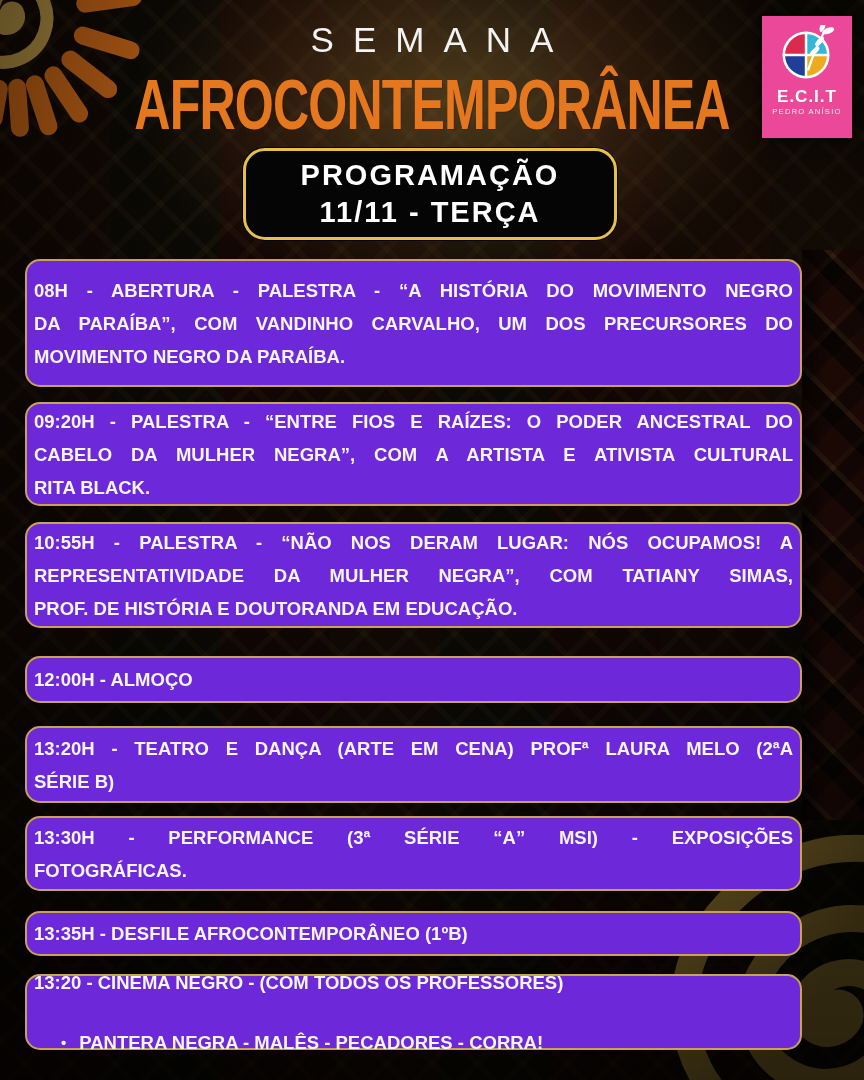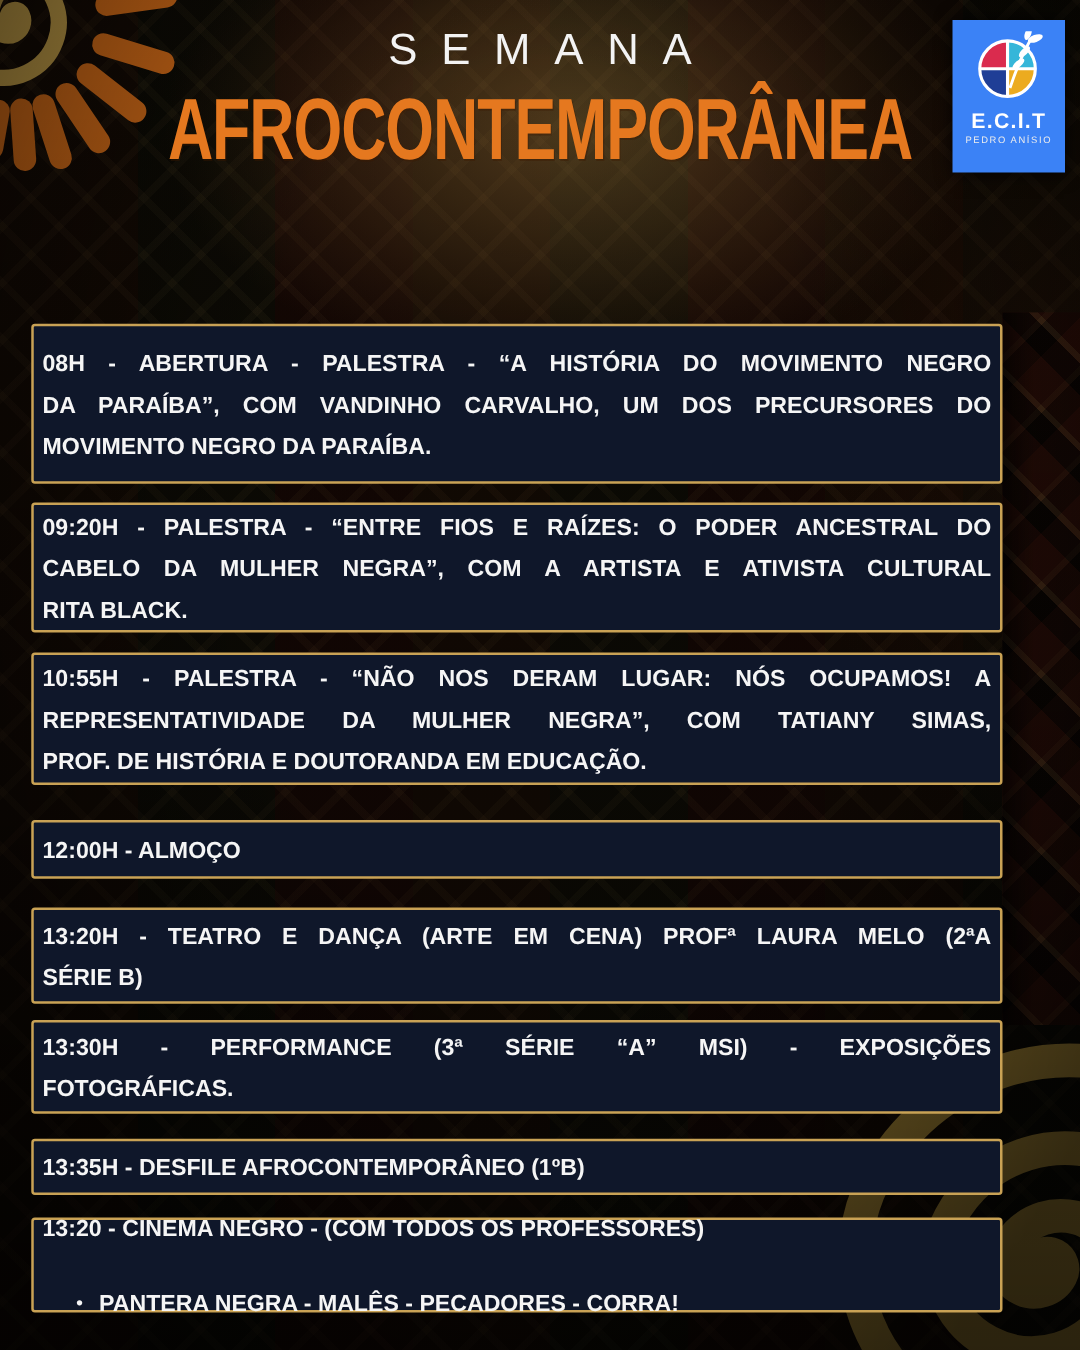--- a/index.html
+++ b/index.html
@@ -43,38 +43,38 @@
   }
   .main-title {
     position:absolute; top:64px; left:0; right:0; z-index:3;
     text-align:center; color:#e5781f; font-size:57px; font-weight:700;
     letter-spacing:-1px; white-space:nowrap;
     transform:scale(.88,1.22); transform-origin:50% 0;
     text-shadow:1px 1px 0 rgba(60,25,0,.4);
   }
   .logo {
     position:absolute; top:16px; right:12px; width:90px; height:122px; z-index:3;
-    background:#3b82f6; display:flex; flex-direction:column; align-items:center;
+    background:#ec4899; display:flex; flex-direction:column; align-items:center;
     padding-top:9px; box-sizing:border-box; box-shadow:0 0 14px rgba(0,0,0,.8);
   }
   .logo-acronym { color:#fff; font-weight:700; font-size:17px; letter-spacing:1px; margin-top:5px; line-height:1; }
   .logo-name { color:#ededed; font-size:7.5px; letter-spacing:1.3px; margin-top:3px; line-height:1; }
   .program {
     position:absolute; left:243px; top:148px; width:374px; height:92px; z-index:3;
     box-sizing:border-box; background:#050505;
     border:3px solid #e7c04a; border-radius:22px;
     display:flex; flex-direction:column; justify-content:center; align-items:center; gap:8px;
     box-shadow:0 0 0 1px rgba(0,0,0,.85);
   }
   .program-line { color:#ffffff; font-size:29px; font-weight:700; letter-spacing:2px; line-height:1; }
   
   .schedule { position:absolute; left:25px; top:259px; width:777px; z-index:3; }
   .sched-box {
     box-sizing:border-box; width:100%;
-    background:#0f172a; border:2px solid #c9a255; border-radius:3px;
+    background:#6d28d9; border:2px solid #c9a255; border-radius:15px;
     display:flex; flex-direction:column; justify-content:center;
     padding:18px 7px; color:#f5f5f5; font-weight:700; font-size:18.5px;
   }
   .line { line-height:33px; }
   .box-lines .line:not(:last-child) { text-align:justify; text-align-last:justify; }
   .bullet-row { display:flex; align-items:center; gap:13px; padding-left:27px; line-height:33px; }
   .dot { font-size:15px; line-height:33px; }
   .b1 { height:128px; }
   .b2 { height:104px; margin-top:15px; }
   .b3 { height:106px; margin-top:16px; }
@@ -132,20 +132,24 @@
         <ellipse cx="9" cy="-4" rx="6" ry="2.6" fill="#ffffff" transform="rotate(-40 9 -4)"></ellipse>
         <ellipse cx="14" cy="-14" rx="6" ry="2.6" fill="#ffffff" transform="rotate(-45 14 -14)"></ellipse>
         <ellipse cx="23" cy="-25" rx="6.5" ry="3" fill="#ffffff" transform="rotate(-20 23 -25)"></ellipse>
         <ellipse cx="17" cy="-29" rx="5.5" ry="2.6" fill="#ffffff" transform="rotate(-70 17 -29)"></ellipse>
       </g>
     </svg>
     <div class="logo-acronym">E.C.I.T</div>
     <div class="logo-name">PEDRO ANÍSIO</div>
   </div>
 
+  <div class="program">
+    <div class="program-line">PROGRAMAÇÃO</div>
+    <div class="program-line">11/11 - TERÇA</div>
+  </div>
 
   <div class="schedule">
 
     <div class="sched-box b1">
       <div class="box-lines">
         <div class="line">08H - ABERTURA - PALESTRA - “A HISTÓRIA DO MOVIMENTO NEGRO</div>
         <div class="line">DA PARAÍBA”, COM VANDINHO CARVALHO, UM DOS PRECURSORES DO</div>
         <div class="line">MOVIMENTO NEGRO DA PARAÍBA.</div>
       </div>
     </div>

